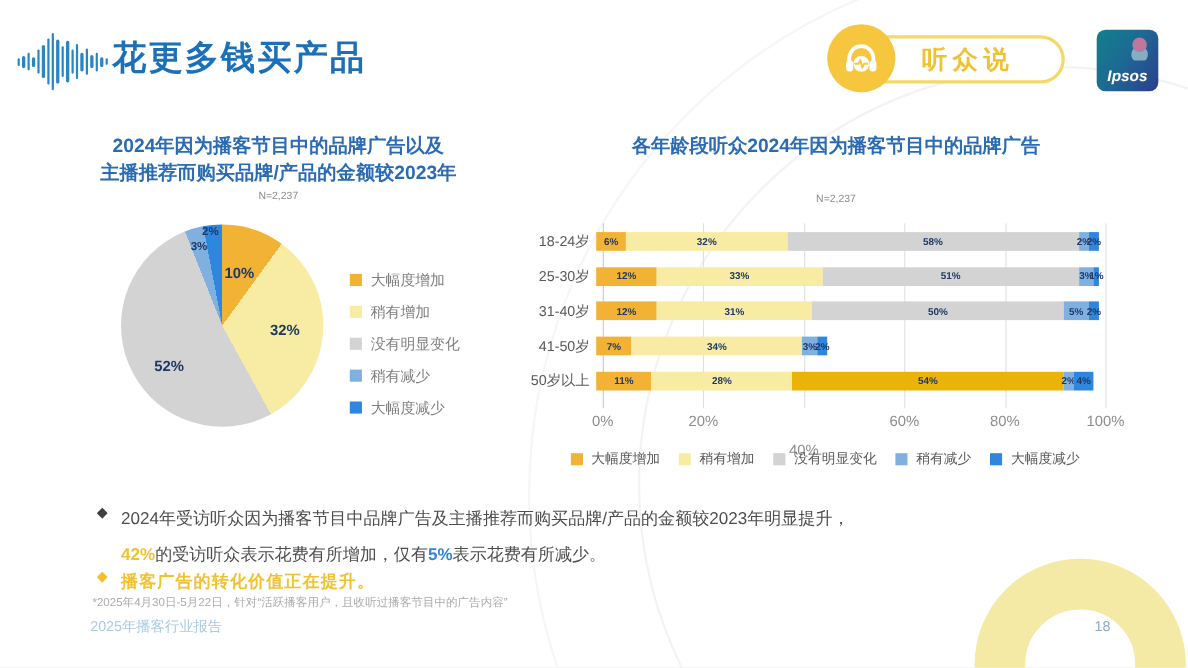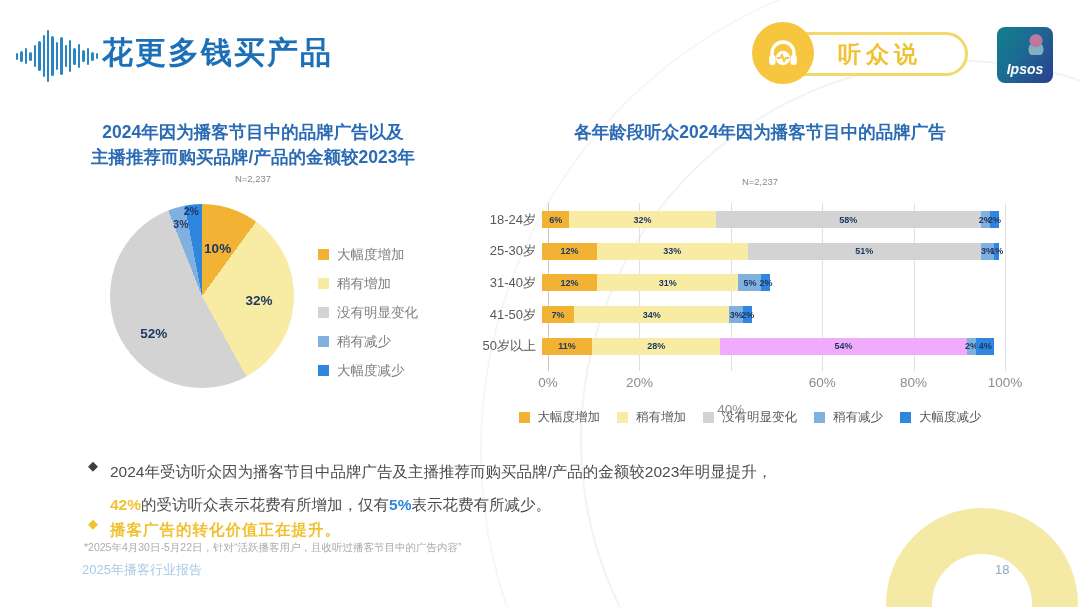--- a/index.html
+++ b/index.html
@@ -232,20 +232,23 @@
         </div>
         <div class="bar-row">
           <div class="bar-cat">31-40岁</div>
           <div class="bar-track">
             <div class="bar-seg" style="width: 12%; background: rgb(242, 178, 51);">
               <b>12%</b>
             </div>
             <div class="bar-seg" style="width: 31%; background: rgb(248, 236, 164);">
               <b>31%</b>
             </div>
+            <div class="bar-seg" style="width: 50%; background: rgb(211, 211, 211);">
+              <b>50%</b>
+            </div>
             <div class="bar-seg" style="width: 5%; background: rgb(127, 176, 224);">
               <b>5%</b>
             </div>
             <div class="bar-seg" style="width: 2%; background: rgb(46, 134, 222);">
               <b>2%</b>
             </div>
           </div>
         </div>
         <div class="bar-row">
           <div class="bar-cat">41-50岁</div>
@@ -266,21 +269,21 @@
         </div>
         <div class="bar-row">
           <div class="bar-cat">50岁以上</div>
           <div class="bar-track">
             <div class="bar-seg" style="width: 11%; background: rgb(242, 178, 51);">
               <b>11%</b>
             </div>
             <div class="bar-seg" style="width: 28%; background: rgb(248, 236, 164);">
               <b>28%</b>
             </div>
-            <div class="bar-seg" style="width: 54%; background: #f0abfc;">
+            <div class="bar-seg" style="width: 54%; background: #eab308;">
               <b>54%</b>
             </div>
             <div class="bar-seg" style="width: 2%; background: rgb(127, 176, 224);">
               <b>2%</b>
             </div>
             <div class="bar-seg" style="width: 4%; background: rgb(46, 134, 222);">
               <b>4%</b>
             </div>
           </div>
         </div>

